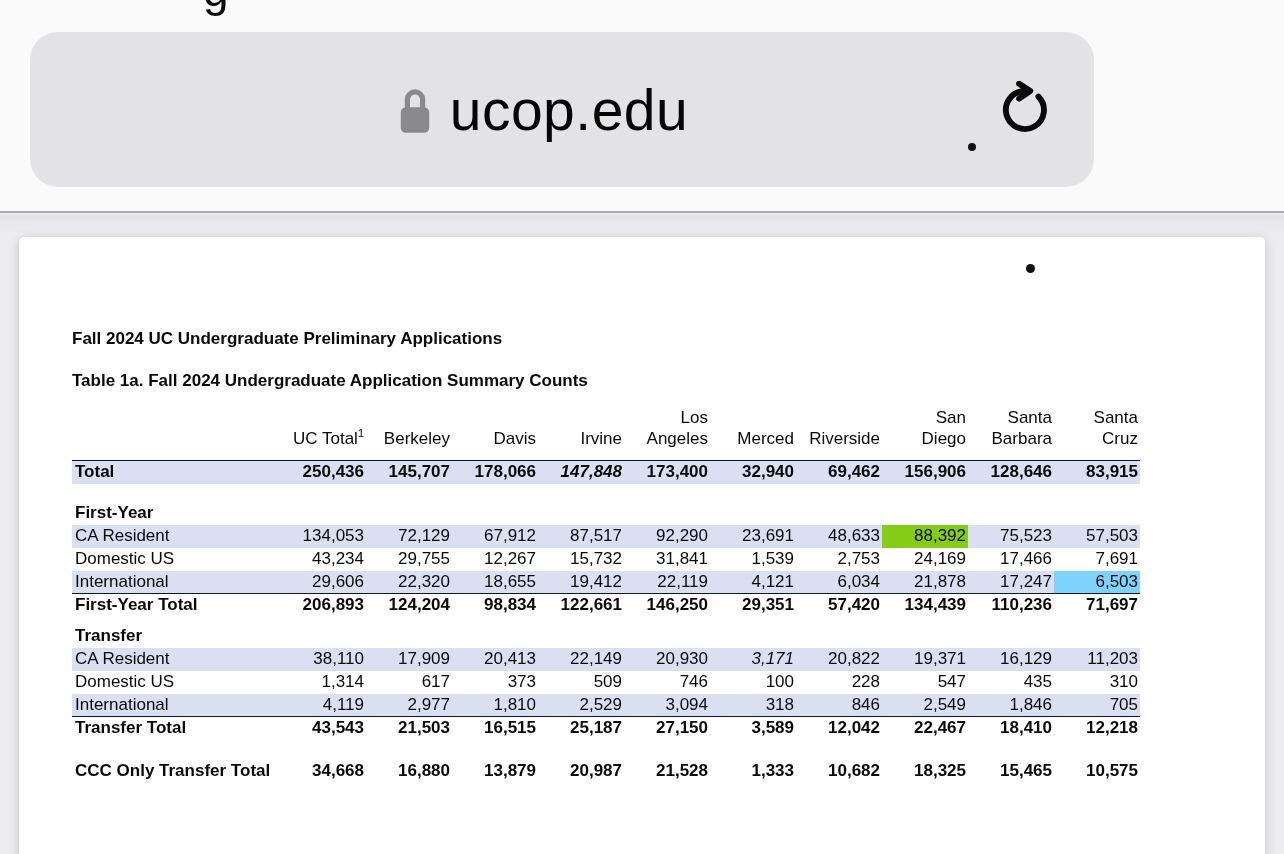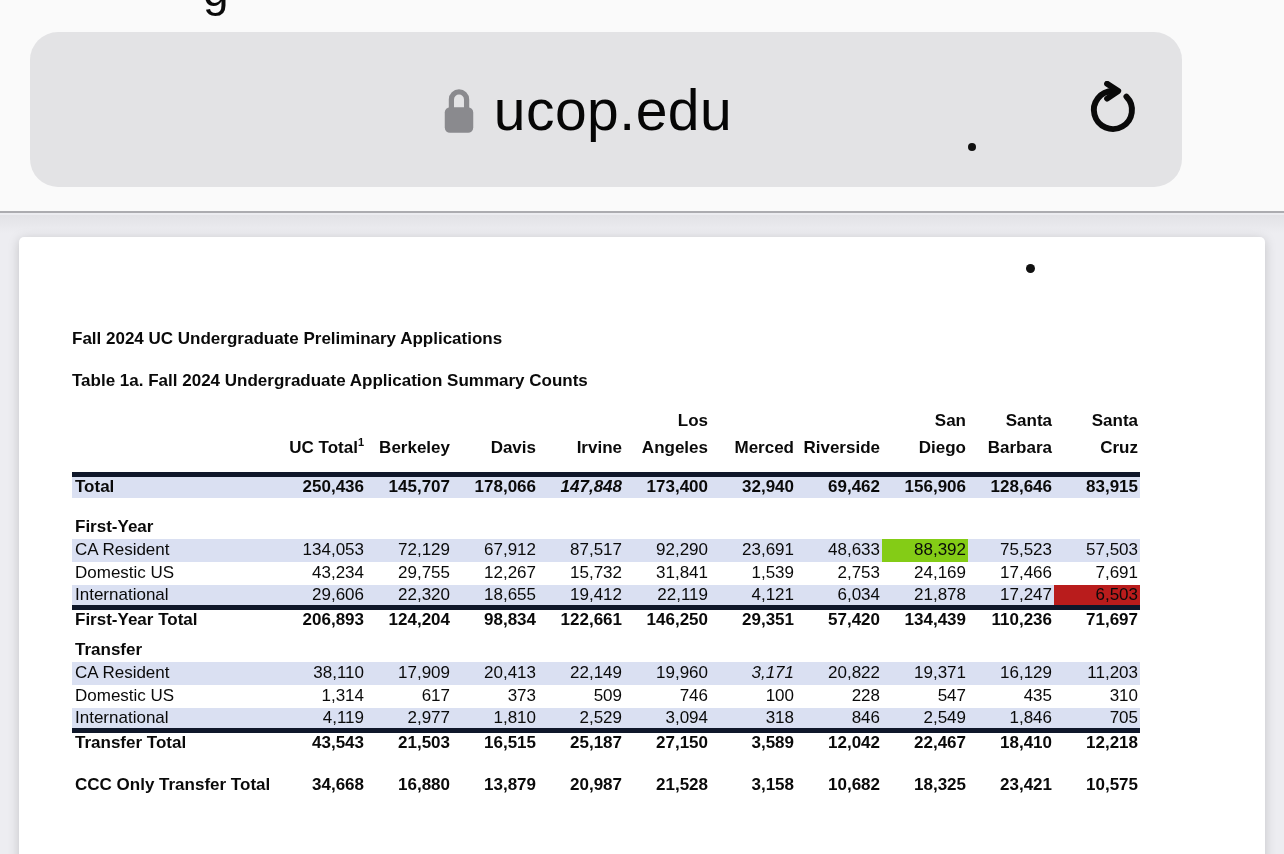--- a/index.html
+++ b/index.html
@@ -14,21 +14,21 @@
   .chrome {
     position:absolute; left:0; top:0; width:1284px; height:213px;
     background:#fafafa;
     border-bottom:2px solid #acacb0;
   }
   .partial-text {
     position:absolute; left:203px; top:-37px;
     font-size:46px; color:#0a0a0a; font-weight:400;
   }
   .address-bar {
-    position:absolute; left:30px; top:32px; width:1152px; height:155px;
+    position:absolute; left:30px; top:32px; width:1064px; height:155px;
     background:#e3e3e5; border-radius:28px;
     display:flex; align-items:center; justify-content:center;
     cursor:pointer;
   }
   .bar-center { display:flex; align-items:center; gap:16px; margin-left:-40px; }
   .url-text { font-size:57px; color:#060606; letter-spacing:0.5px; }
   .bar-dot {
     position:absolute; left:938px; top:111px;
     width:8px; height:8px; border-radius:50%; background:#111;
   }
@@ -61,32 +61,32 @@
   }
   
   .tbl-wrap { position:absolute; left:53px; top:170px; width:1068px; }
   table.apps {
     border-collapse:collapse; table-layout:fixed; width:1068px;
     font-size:17px; color:#0a0a0a;
   }
   table.apps col.c-label { width:208px; }
   table.apps col.c-num   { width:86px; }
   table.apps th {
-    font-weight:700; text-align:right; vertical-align:bottom;
-    white-space:pre-line; line-height:27px; padding:0 2px 11px 0;
+    font-weight:400; text-align:right; vertical-align:bottom;
+    white-space:pre-line; line-height:21px; padding:0 2px 11px 0;
     height:45px;
   }
   table.apps th.lbl { text-align:left; }
   table.apps td {
     height:23px; text-align:right; vertical-align:middle; padding:0 2px 0 0;
     font-weight:400;
   }
   table.apps td.lbl { text-align:left; padding-left:3px; white-space:nowrap; }
   tr.shade td { background:#dae0f2; }
-  tr.btop td  { border-top:5px solid #0f172a; }
+  tr.btop td  { border-top:1px solid #0f172a; }
   tr.bold td  { font-weight:700; }
   td.ind1 { padding-left:13px; }
   td.ind2 { padding-left:31px; }
   tr.spacer td { background:transparent; border:none; }
   sup { font-size:11px; }
 </style>
 </head>
 <body>
 
 <div class="chrome" style="background: rgb(250, 250, 250);">
@@ -202,21 +202,21 @@
               <td class="lbl ind1" style="background: rgb(218, 224, 242);">International</td>
               <td style="background: rgb(218, 224, 242);">29,606</td>
               <td style="background: rgb(218, 224, 242);">22,320</td>
               <td style="background: rgb(218, 224, 242);">18,655</td>
               <td style="background: rgb(218, 224, 242);">19,412</td>
               <td style="background: rgb(218, 224, 242);">22,119</td>
               <td style="background: rgb(218, 224, 242);">4,121</td>
               <td style="background: rgb(218, 224, 242);">6,034</td>
               <td style="background: rgb(218, 224, 242);">21,878</td>
               <td style="background: rgb(218, 224, 242);">17,247</td>
-              <td style="background: #b91c1c; margin-top: 24px;">6,503</td>
+              <td style="background: #7dd3fc; margin-top: 24px;">6,503</td>
             </tr>
             <tr class="btop bold">
               <td class="lbl ind2">First-Year Total</td>
               <td>206,893</td>
               <td>124,204</td>
               <td>98,834</td>
               <td>122,661</td>
               <td>146,250</td>
               <td>29,351</td>
               <td>57,420</td>
@@ -229,21 +229,21 @@
             </tr>
             <tr class="bold">
               <td colspan="11" class="lbl">Transfer</td>
             </tr>
             <tr class="shade">
               <td class="lbl ind1" style="background: rgb(218, 224, 242);">CA Resident</td>
               <td style="background: rgb(218, 224, 242);">38,110</td>
               <td style="background: rgb(218, 224, 242);">17,909</td>
               <td style="background: rgb(218, 224, 242);">20,413</td>
               <td style="background: rgb(218, 224, 242);">22,149</td>
-              <td style="background: rgb(218, 224, 242);">19,960</td>
+              <td style="background: rgb(218, 224, 242);">20,930</td>
               <td style="background: rgb(218, 224, 242); font-style: italic;">3,171</td>
               <td style="background: rgb(218, 224, 242);">20,822</td>
               <td style="background: rgb(218, 224, 242);">19,371</td>
               <td style="background: rgb(218, 224, 242);">16,129</td>
               <td style="background: rgb(218, 224, 242);">11,203</td>
             </tr>
             <tr>
               <td class="lbl ind1">Domestic US</td>
               <td>1,314</td>
               <td>617</td>
@@ -285,23 +285,23 @@
             <tr class="spacer">
               <td colspan="11" style="height: 20px;"></td>
             </tr>
             <tr class="bold">
               <td class="lbl">CCC Only Transfer Total</td>
               <td>34,668</td>
               <td>16,880</td>
               <td>13,879</td>
               <td>20,987</td>
               <td>21,528</td>
-              <td>3,158</td>
+              <td>1,333</td>
               <td>10,682</td>
               <td>18,325</td>
-              <td>23,421</td>
+              <td>15,465</td>
               <td>10,575</td>
             </tr>
           </tbody>
       </table>
     </div>
   </div>
 </div>
 
 </body></html>

